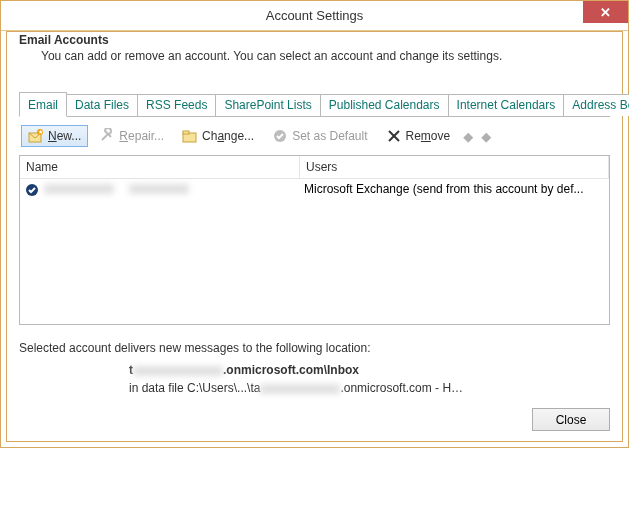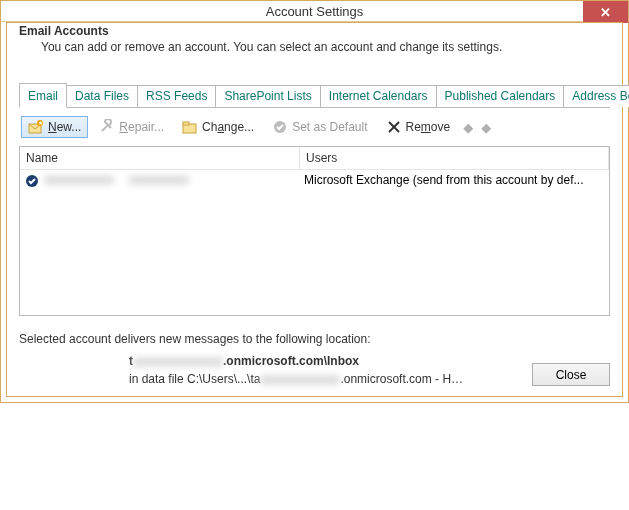--- a/index.html
+++ b/index.html
@@ -4,21 +4,21 @@
 <style>
   * { box-sizing: border-box; }
   body {
     margin: 0;
     font-family: "Segoe UI", Tahoma, sans-serif;
     font-size: 12px;
     background: #fff;
   }
   .window {
     width: 629px;
-    height: 403px;
+    height: 448px;
     border: 1px solid #d7a85f;
     background: #fff;
     position: relative;
     display: flex;
     flex-direction: column;
   }
   .titlebar {
     height: 30px;
     background: linear-gradient(#fff, #fff);
     border-bottom: 1px solid #e8c88e;
@@ -205,22 +205,22 @@
   <div class="inner">
 
     <div class="heading">Email Accounts</div>
     <div class="subheading">You can add or remove an account. You can select an account and change its settings.</div>
 
     <div class="tabs">
       <div class="tab active"><span>Email</span></div>
       <div class="tab"><span>Data Files</span></div>
       <div class="tab"><span>RSS Feeds</span></div>
       <div class="tab"><span>SharePoint Lists</span></div>
+      <div class="tab"><span>Published Calendars</span></div>
       <div class="tab"><span>Internet Calendars</span></div>
-      <div class="tab"><span>Published Calendars</span></div>
       <div class="tab"><span>Address Books</span></div>
     </div>
 
     <div class="toolbar">
       <div class="tbtn highlight">
         <span class="icon">
           <svg width="16" height="16">
               <rect x="1" y="5" width="12" height="9" fill="#f7e29a" stroke="#caa23a"></rect>
               <polyline points="1,5 7,10 13,5" fill="none" stroke="#caa23a"></polyline>
               <circle cx="12" cy="4" r="3" fill="#f0a000"></circle>

